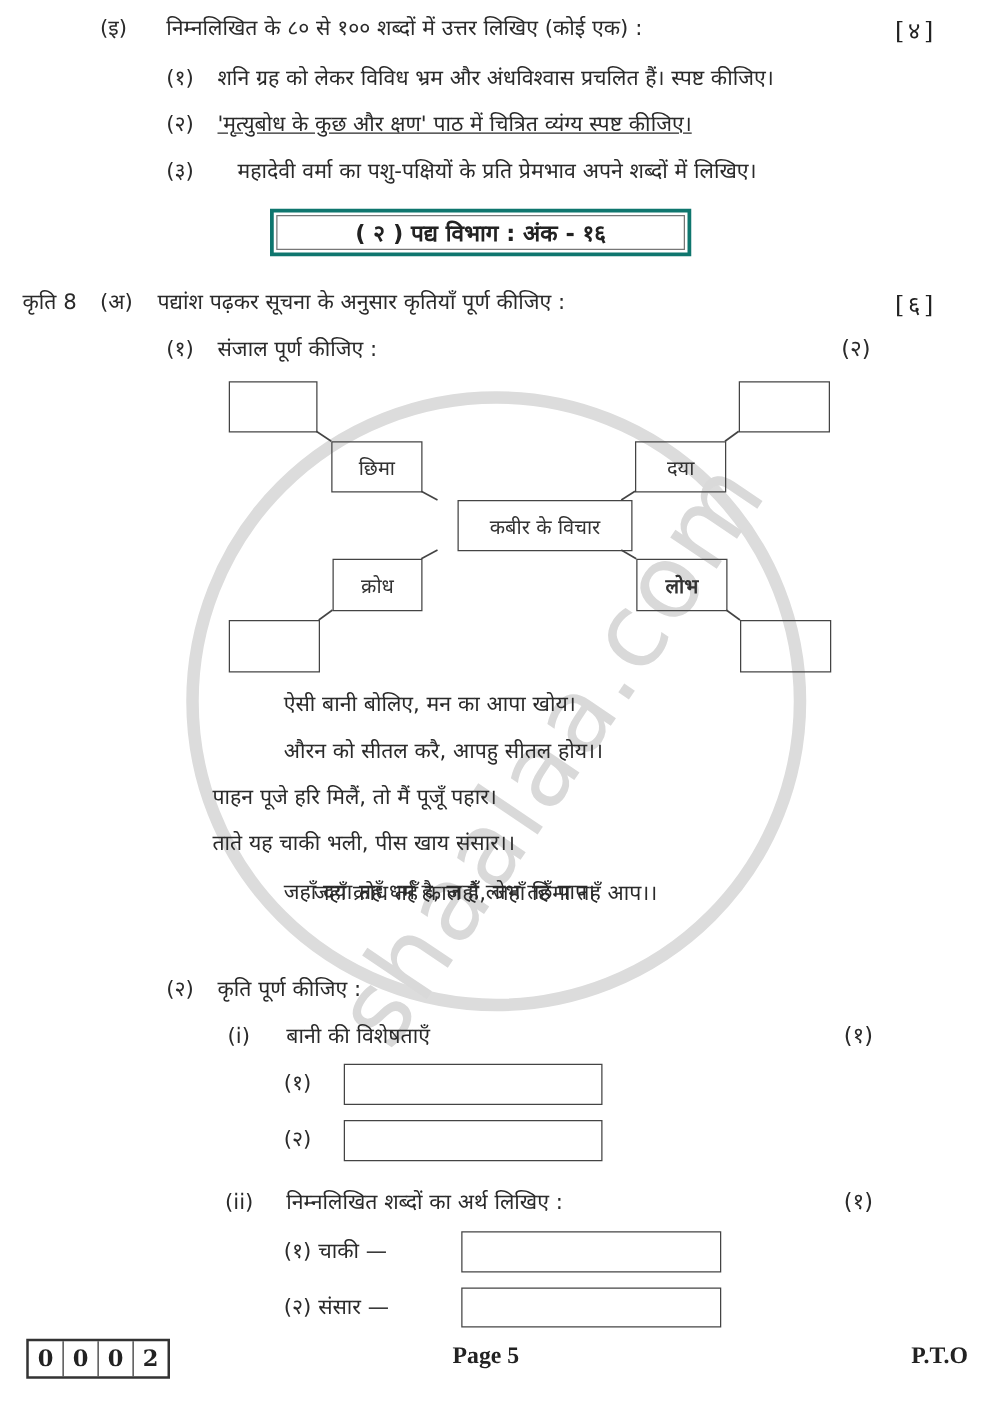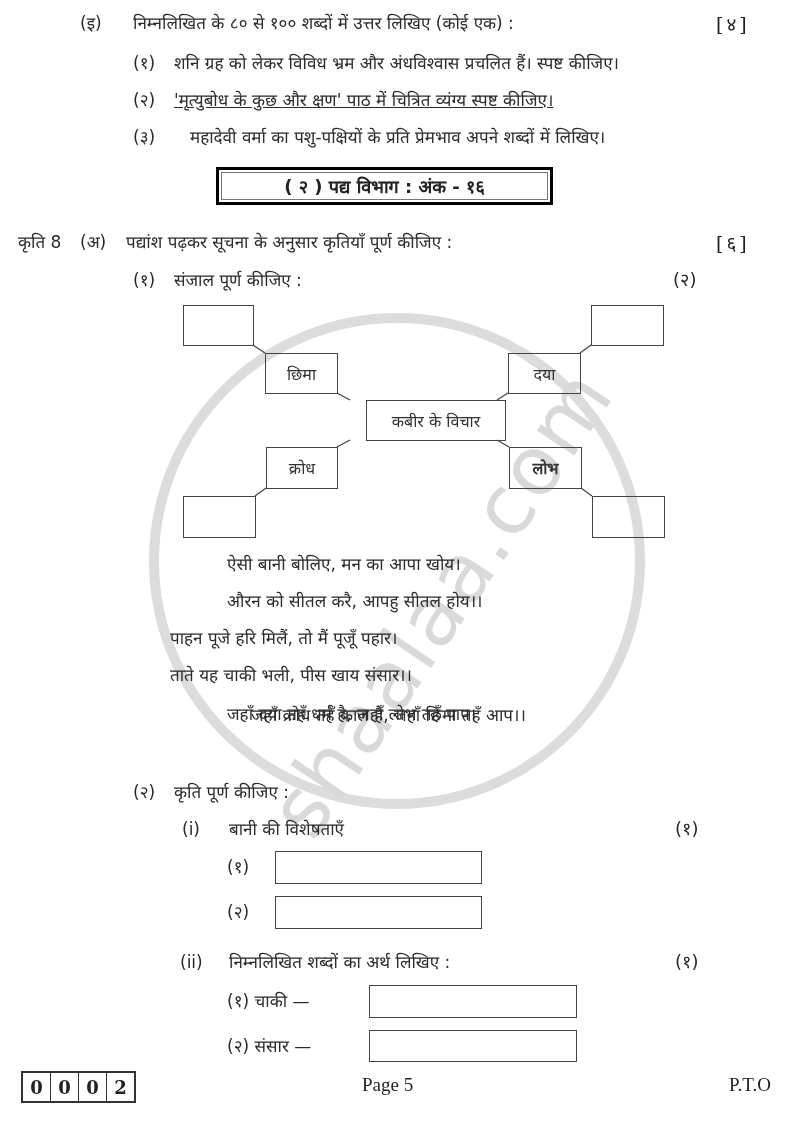--- a/index.html
+++ b/index.html
@@ -8,30 +8,30 @@
       overflow: hidden; color: #222; font-family: "DejaVu Sans", sans-serif;
     }
     .abs { position: absolute; white-space: nowrap; }
     .t { font-size: 17px; line-height: 22px; color: #2a2a2a; }
     .marks { font-size: 19px; font-family: "DejaVu Serif", serif; letter-spacing: 3px; }
     .box { position: absolute; border: 1.5px solid #444; background: transparent; box-sizing: border-box; }
     .label-box { display: flex; align-items: center; justify-content: center; font-size: 16px; color: #333; }
     .answer-box { position: absolute; border: 1.5px solid #444; box-sizing: border-box; }
     .header-box {
       position: absolute; left: 216px; top: 167px; width: 337px; height: 38px;
-      border: 3px solid #000000; box-sizing: border-box; outline: 1px solid #777; outline-offset: -6px;
+      border: 3px solid #0f766e; box-sizing: border-box; outline: 1px solid #777; outline-offset: -6px;
       display: flex; align-items: center; justify-content: center; font-size: 18px; font-weight: bold; color: #222;
     }
     .footer-code { position: absolute; left: 21px; top: 1071px; display: flex; border: 2px solid #333; }
     .footer-code span {
       width: 27px; height: 28px; display: flex; align-items: center; justify-content: center;
       font-family: "DejaVu Serif", serif; font-weight: bold; font-size: 18px; border-right: 1.5px solid #333;
     }
     .footer-code span:last-child { border-right: none; }
-    .serif-bold { font-family: "Liberation Serif", serif; font-weight: normal; font-size: 19px; }
+    .serif-bold { font-family: "Liberation Serif", serif; font-weight: bold; font-size: 19px; }
     svg.overlay { position: absolute; left: 0; top: 0; pointer-events: none; }
     .watermark-text {
       position: absolute; left: 170px; top: 555px; font-size: 82px; color: #d9d9d9;
       font-family: "DejaVu Sans", sans-serif; transform: rotate(-56deg); transform-origin: center;
       letter-spacing: 2px; z-index: 0;
     }
     .content { position: relative; z-index: 1; }
   </style>
 </head>
 <body>

